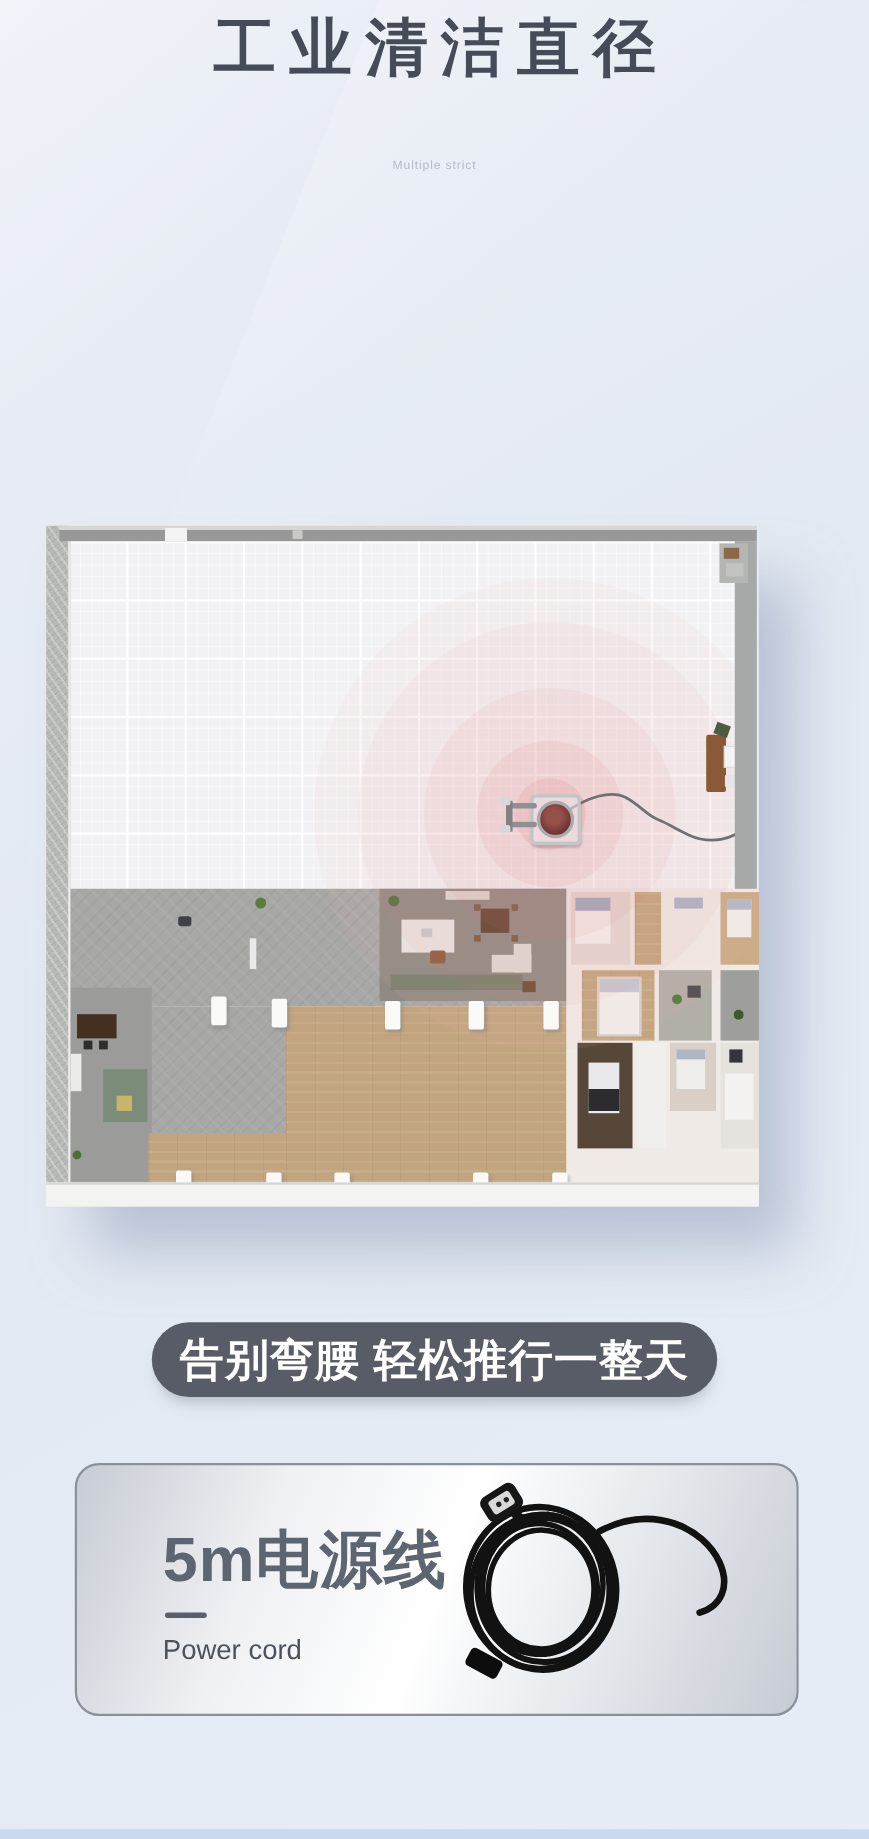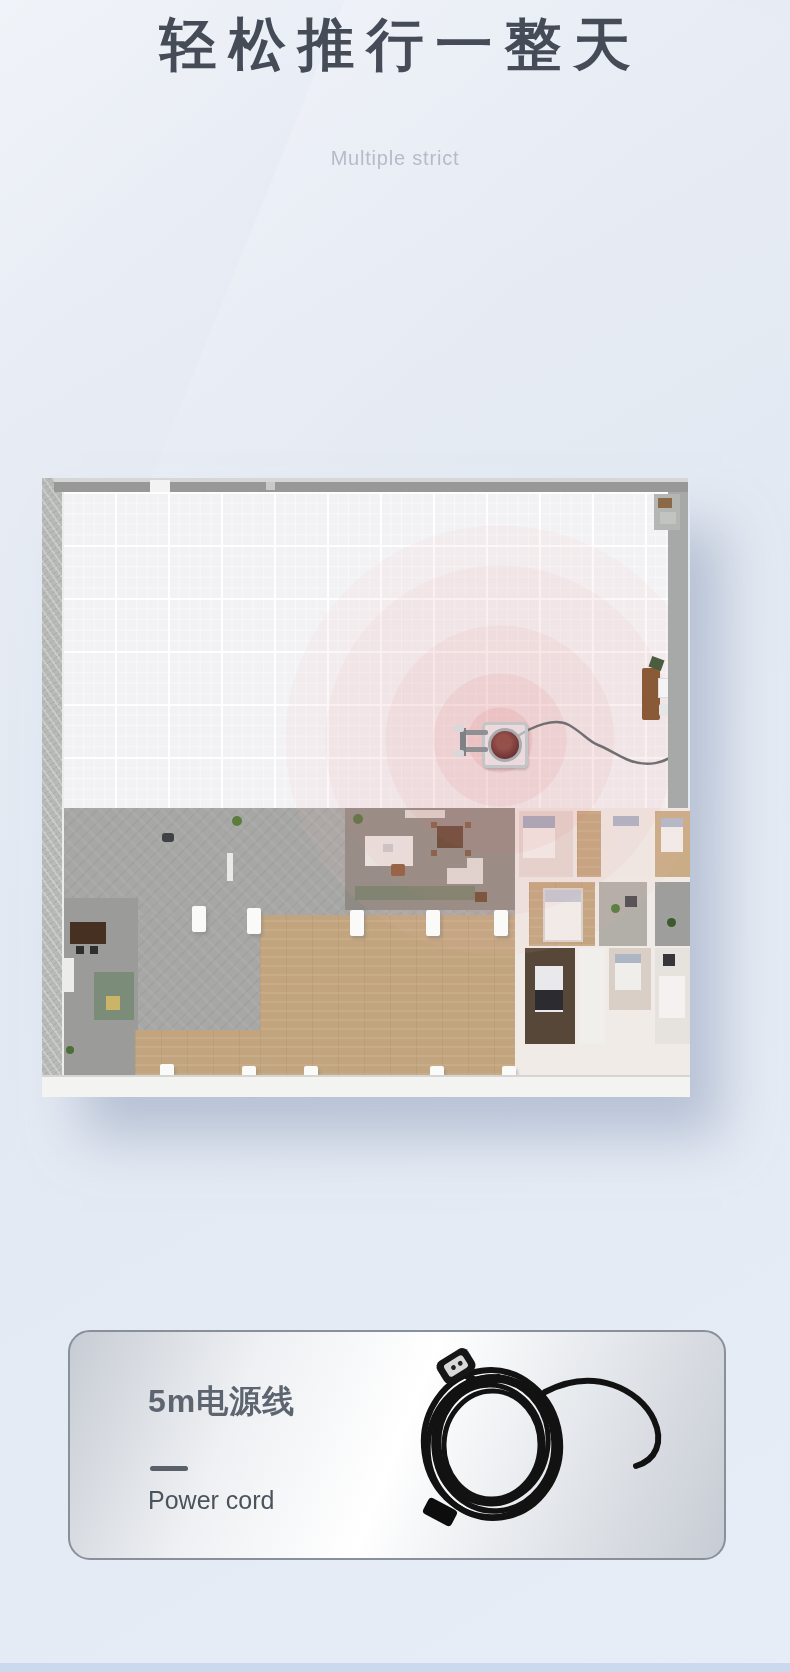--- a/index.html
+++ b/index.html
@@ -10,21 +10,21 @@
   .streak{position:absolute;pointer-events:none;}
   .streak.s1{top:-160px;left:-220px;width:560px;height:980px;transform:rotate(22deg);
      background:linear-gradient(115deg,rgba(255,255,255,.45),rgba(255,255,255,0) 55%);}
   .streak.s2{top:-80px;left:240px;width:420px;height:760px;transform:rotate(22deg);
      background:linear-gradient(115deg,rgba(255,255,255,.25),rgba(255,255,255,0) 60%);}
 
   
   .hero{position:absolute;top:0;left:0;width:100%;text-align:center;color:#454c57;}
   .hero h1{margin:110px 0 0 0;font-size:80px;line-height:1;font-weight:800;letter-spacing:2px;}
   .hero h2{margin:16px 0 0 0;font-size:57px;line-height:1;font-weight:800;letter-spacing:12px;padding-left:12px;}
-  .hero .sub{margin-top:70px;font-size:20px;line-height:1.5;color:#b5bcc7;letter-spacing:.8px;font-weight:400;}
+  .hero .sub{margin-top:70px;font-size:11px;line-height:1.5;color:#b5bcc7;letter-spacing:.8px;font-weight:400;}
 
   
   .floor-plan{position:absolute;left:42px;top:478px;width:648px;height:617px;
       box-shadow:36px 46px 50px -4px rgba(145,160,188,.55);}
   .fp-left-wall{position:absolute;left:0;top:0;width:20px;height:597px;z-index:8;
       background:#b8bab8;border-right:2px solid #ececec;
       background-image:repeating-linear-gradient(55deg,rgba(255,255,255,.25) 0 2px,transparent 2px 7px),
                        repeating-linear-gradient(-35deg,rgba(90,90,90,.12) 0 1px,transparent 1px 5px);}
   .fp-top-wall{position:absolute;left:12px;top:0;width:634px;height:14px;z-index:9;
       background:linear-gradient(180deg,#d6d6d6 0 4px,#979897 4px);}
@@ -68,36 +68,36 @@
   
   .banner{position:absolute;top:1202px;left:138px;width:514px;height:68px;border-radius:36px;
       background:#575c66;color:#ffffff;display:flex;align-items:center;justify-content:center;
       font-size:40px;font-weight:700;letter-spacing:1px;
       box-shadow:0 10px 14px -6px rgba(80,90,105,.35);}
 
   
   .card{position:absolute;top:1330px;left:68px;width:654px;height:226px;border-radius:22px;
       border:2px solid #8a9099;overflow:hidden;
       background:linear-gradient(112deg,#c7ccd4 0%,#eef0f3 26%,#ffffff 50%,#e6e9ed 72%,#c7ccd4 100%);}
-  .card-title{position:absolute;left:78px;top:48px;font-size:32px;font-weight:600;color:#5d6570;letter-spacing:1px;}
+  .card-title{position:absolute;left:78px;top:48px;font-size:57px;font-weight:600;color:#5d6570;letter-spacing:1px;}
   .card-divider{position:absolute;left:80px;top:134px;width:38px;height:5px;background:#596069;border-radius:3px;}
   .card-sub{position:absolute;left:78px;top:154px;font-size:25px;font-weight:500;color:#4b535d;}
   .cord-illu{position:absolute;left:250px;top:0;width:404px;height:226px;}
 
   .bottom-bar{position:absolute;left:0;bottom:0;width:100%;height:9px;background:#cbd8ed;}
 </style>
 </head>
 <body>
 
 <div class="page">
   <div class="streak s1"></div>
   <div class="streak s2"></div>
 
   <div class="hero">
-    <h2>轻松推行一整天</h2>
+    <h2>工业清洁直径</h2>
     <div class="sub">
       <div>Multiple strict</div>
     </div>
   </div>
 
   <div class="floor-plan">
     <div class="fp-floor"></div>
 
     <div class="fp-rooms">
 
@@ -217,20 +217,23 @@
       <div class="abs" style="left:212px;top:4px;width:9px;height:8px;background:#c9c9c8;"></div>
     </div>
     <div class="fp-right-wall"></div>
     <div class="abs" style="left:612px;top:16px;width:26px;height:36px;background:#b4b6b4;z-index:9;">
       <div class="abs" style="left:4px;top:4px;width:14px;height:10px;background:#8a6848;"></div>
       <div class="abs" style="left:6px;top:18px;width:16px;height:12px;background:#c2c4c2;"></div>
     </div>
     <div class="fp-bottom-wall"></div>
   </div>
 
+  <div class="banner">
+    <span>告别弯腰 轻松推行一整天</span>
+  </div>
 
   <div class="card">
     <div class="card-title">5m电源线</div>
     <div class="card-divider"></div>
     <div class="card-sub">Power cord</div>
     <svg class="cord-illu" viewBox="0 0 404 226">
       <g fill="none" stroke="#121212">
         <ellipse cx="172" cy="112" rx="68" ry="74" stroke-width="6" transform="rotate(-8 172 112)"></ellipse>
         <ellipse cx="172" cy="115" rx="64" ry="70" stroke-width="5.5" transform="rotate(4 172 115)"></ellipse>
         <ellipse cx="174" cy="112" rx="60" ry="67" stroke-width="5.5" transform="rotate(-3 174 112)"></ellipse>

